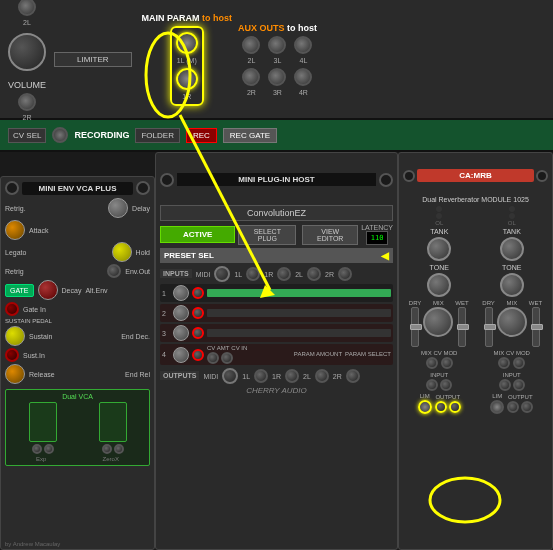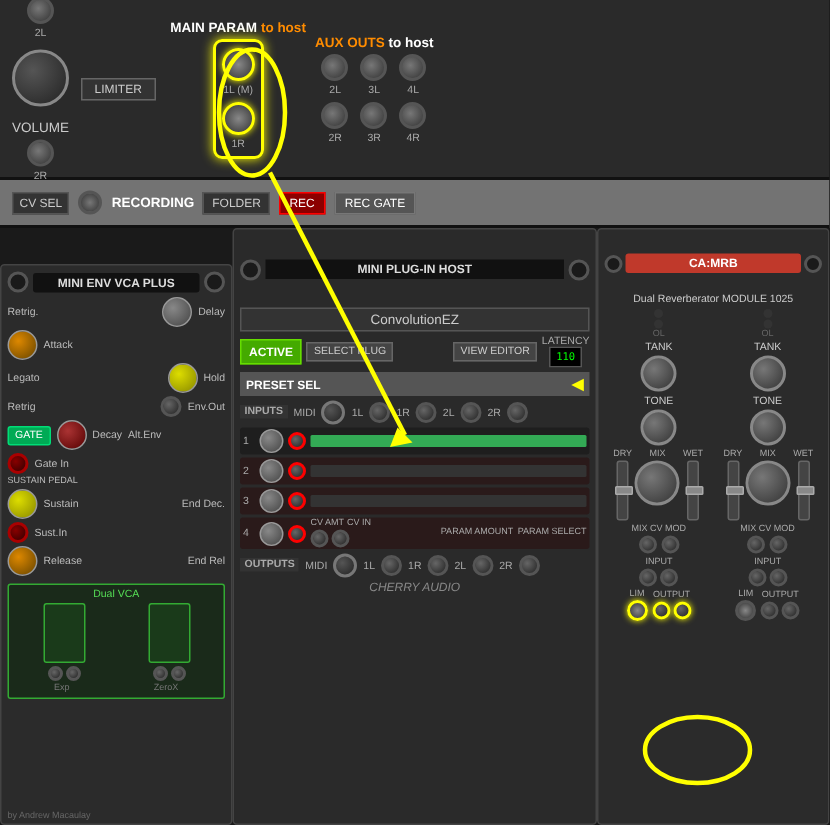--- a/index.html
+++ b/index.html
@@ -50,21 +50,21 @@
       flex-direction: column;
       align-items: center;
       margin-right: 10px;
     }
 
     .limiter-btn {
       background: #333;
       border: 1px solid #666;
       color: #ccc;
       font-size: 8px;
-      padding: 2px 8px;
+      padding: 2px 22px;
       cursor: pointer;
     }
 
     .main-outs-section {
       display: flex;
       flex-direction: column;
       align-items: center;
       margin-right: 10px;
     }
 
@@ -97,21 +97,21 @@
 
     .aux-outs-section {
       display: flex;
       flex-direction: column;
       align-items: center;
       margin-right: 10px;
     }
 
     
     .recording-bar {
-      background: #737373;
+      background: #14532d;
       height: 32px;
       display: flex;
       align-items: center;
       padding: 0 8px;
       gap: 6px;
       border-bottom: 2px solid #111;
     }
 
     .cv-sel-btn {
       background: #333;
@@ -261,21 +261,21 @@
       margin-bottom: 3px;
       align-items: center;
     }
 
     .active-btn {
       background: #4a0;
       border: 1px solid #6d0;
       color: #fff;
       font-size: 8px;
       font-weight: bold;
-      padding: 3px 5px;
+      padding: 3px 22px;
       cursor: pointer;
     }
 
     .select-plug-btn {
       background: #444;
       border: 1px solid #666;
       color: #ccc;
       font-size: 7px;
       padding: 2px 4px;
       cursor: pointer;

